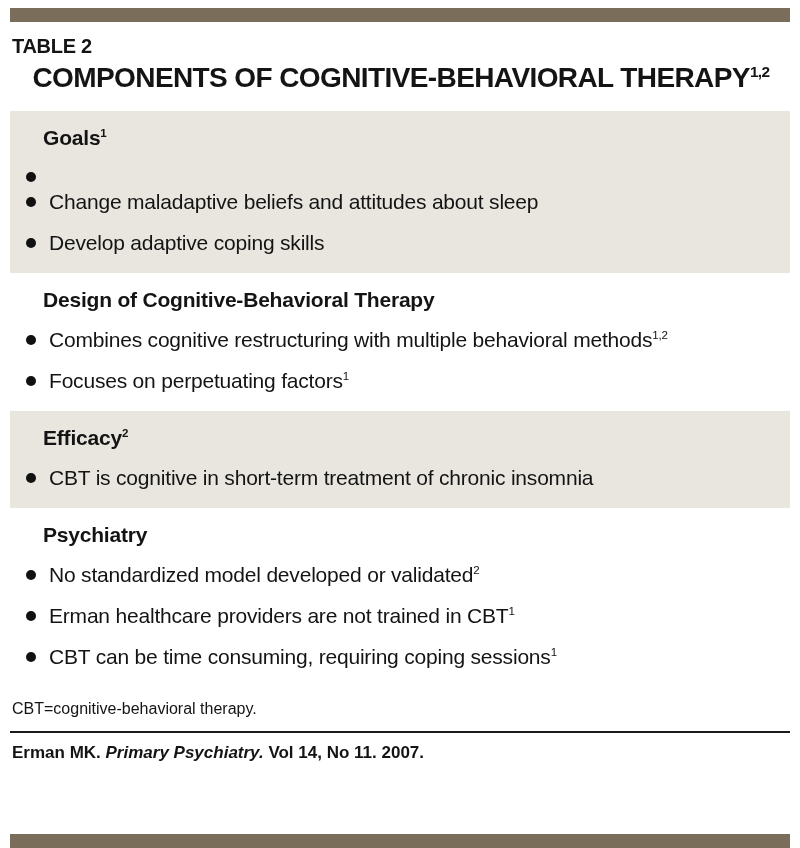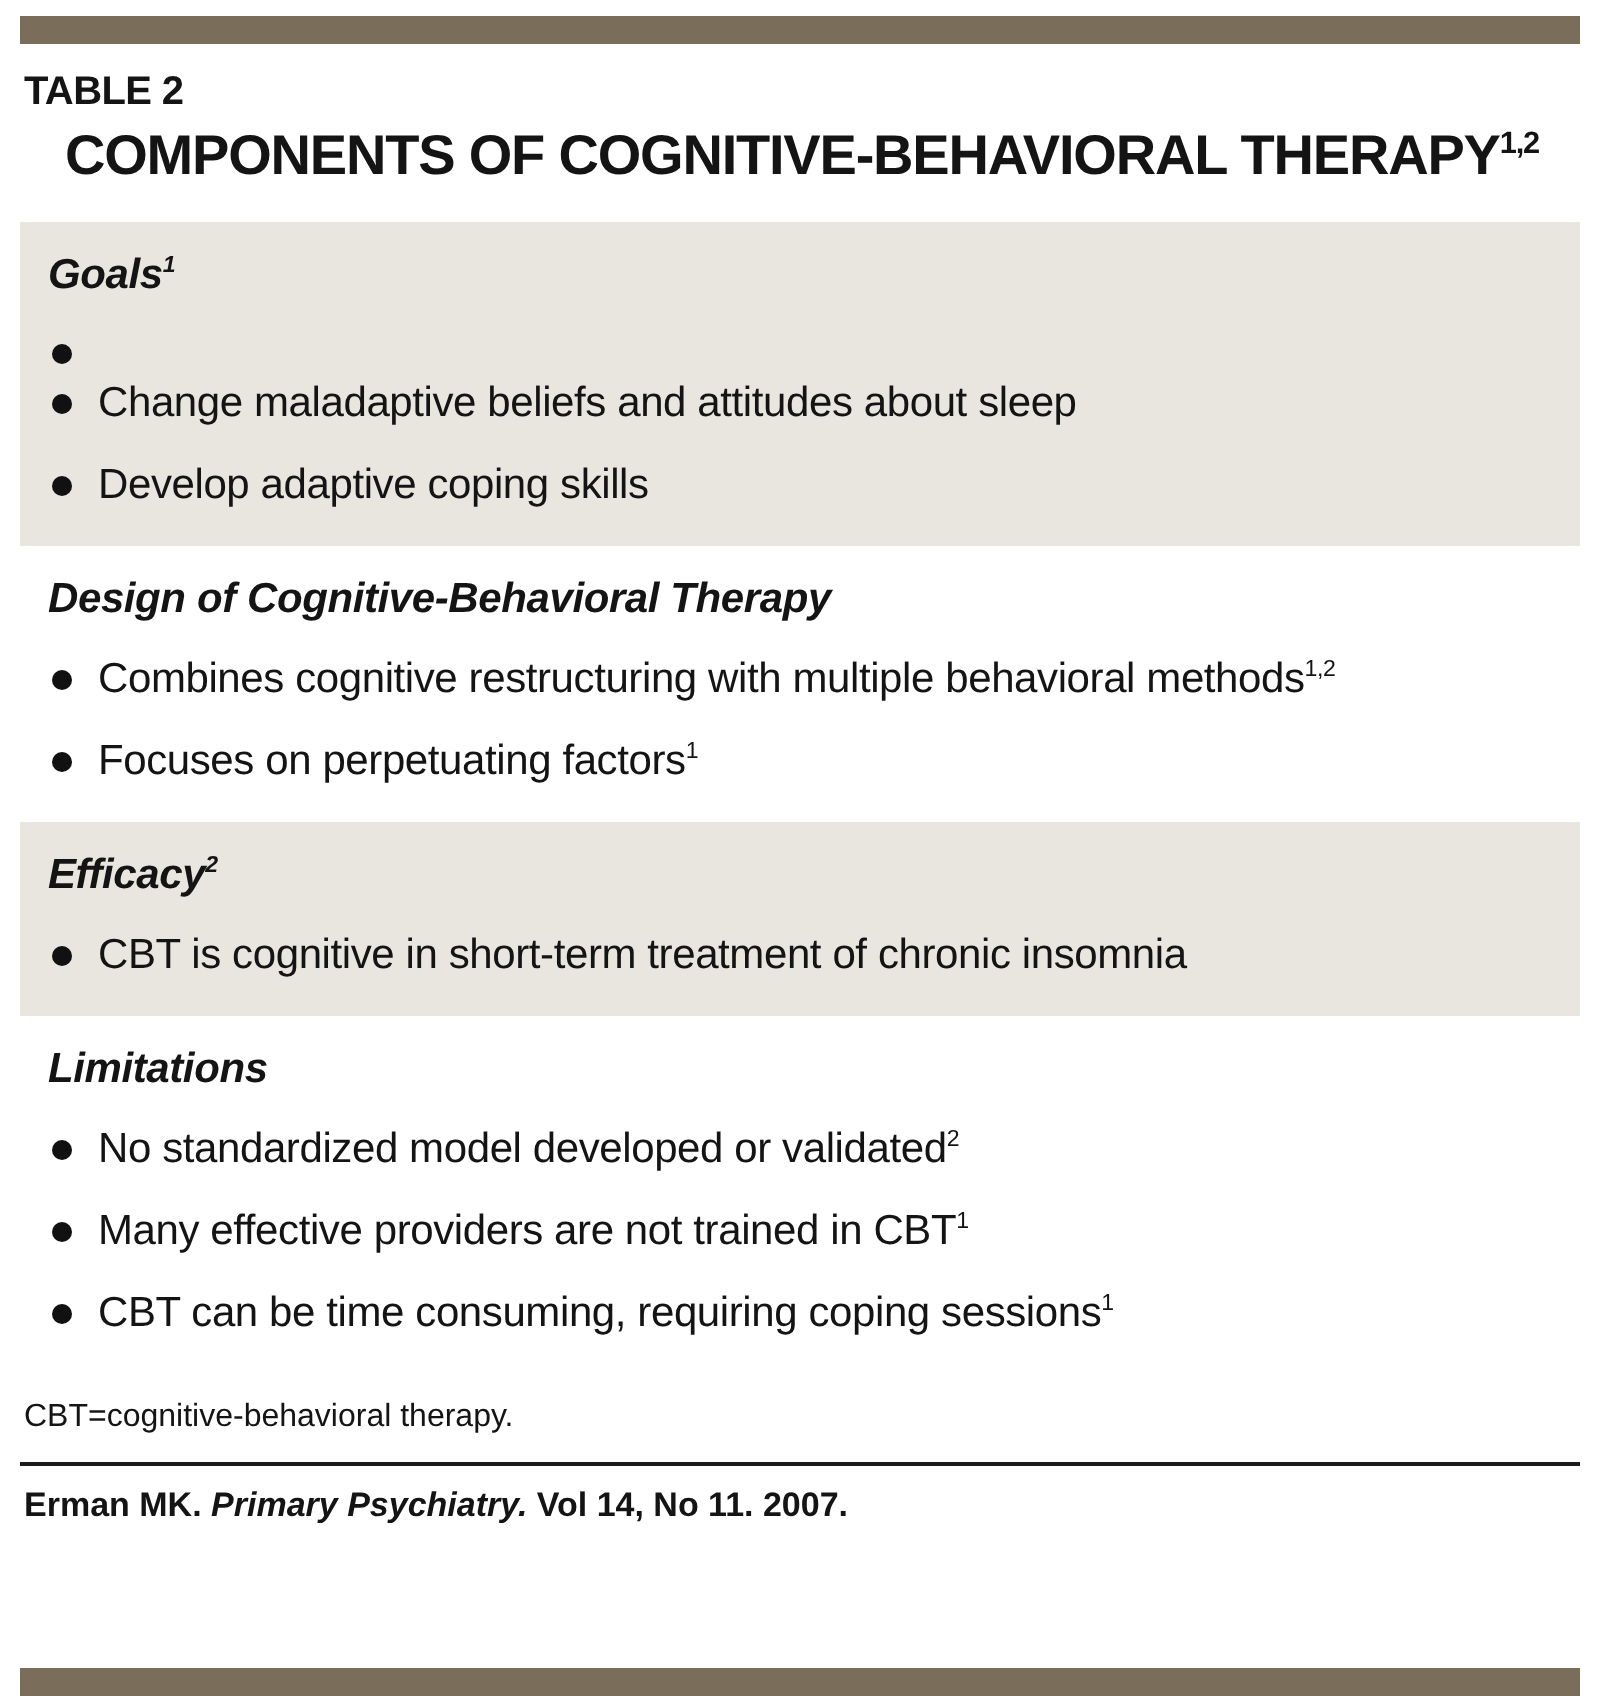--- a/index.html
+++ b/index.html
@@ -12,21 +12,21 @@
     padding:8px 10px 0 10px;
     display:flex; flex-direction:column;
     overflow:hidden;
   }
   .rule-thick { height:14px; background:var(--bar); flex:0 0 auto; }
   .table-label { font-size:20px; font-weight:700; letter-spacing:-0.3px; margin:12px 0 0 2px; line-height:1.25; }
   .table-title { font-size:28px; font-weight:700; letter-spacing:-0.6px; margin:2px 0 16px 2px; line-height:1.2;text-align:center; }
   sup { font-size:0.55em; vertical-align:super; line-height:0; }
   .section { padding:7px 14px 9px 14px; }
   .section.shaded { background:var(--shade); }
-  .section-heading { font-style:italic; font-size:21px; font-weight:700; letter-spacing:-0.2px; line-height:1.9; }
+  .section-heading { font-size:21px; font-weight:700; letter-spacing:-0.2px; line-height:1.9;margin-left:19px; }
   .bullet { display:flex; align-items:flex-start; font-size:21px; letter-spacing:-0.2px; line-height:1.95; }
   .dot { flex:0 0 auto; width:10px; height:10px; border-radius:50%; background:#111; margin:15px 13px 0 2px; }
   .footnote { font-size:16px; margin:12px 2px 10px 2px; line-height:1.3; }
   .rule-thin { height:2px; background:#1a1a1a; margin:2px 0 9px 0; flex:0 0 auto; }
   .citation { font-size:17px; font-weight:700; margin:0 0 12px 2px; line-height:1.3; }
   .citation .journal { font-style:italic; }
   .spacer { flex:1 1 auto; }
 </style>
 </head>
 <body>
@@ -66,28 +66,28 @@
 
 <div class="section shaded">
   <h3 class="section-heading"><span>Efficacy</span><sup>2</sup></h3>
   <div class="bullet">
     <span class="dot"></span>
     <span><span>CBT is cognitive in short-term treatment of chronic insomnia</span><sup></sup></span>
   </div>
 </div>
 
 <div class="section">
-  <h3 class="section-heading"><span>Limitations</span><sup></sup></h3>
+  <h3 class="section-heading"><span>Psychiatry</span><sup></sup></h3>
   <div class="bullet">
     <span class="dot"></span>
     <span><span>No standardized model developed or validated</span><sup>2</sup></span>
   </div>
   <div class="bullet">
     <span class="dot"></span>
-    <span><span>Many effective providers are not trained in CBT</span><sup>1</sup></span>
+    <span><span>Erman healthcare providers are not trained in CBT</span><sup>1</sup></span>
   </div>
   <div class="bullet">
     <span class="dot"></span>
     <span><span>CBT can be time consuming, requiring coping sessions</span><sup>1</sup></span>
   </div>
 </div>
 
 <div class="footnote">CBT=cognitive-behavioral therapy.</div>
 
 <div class="rule-thin"></div>

